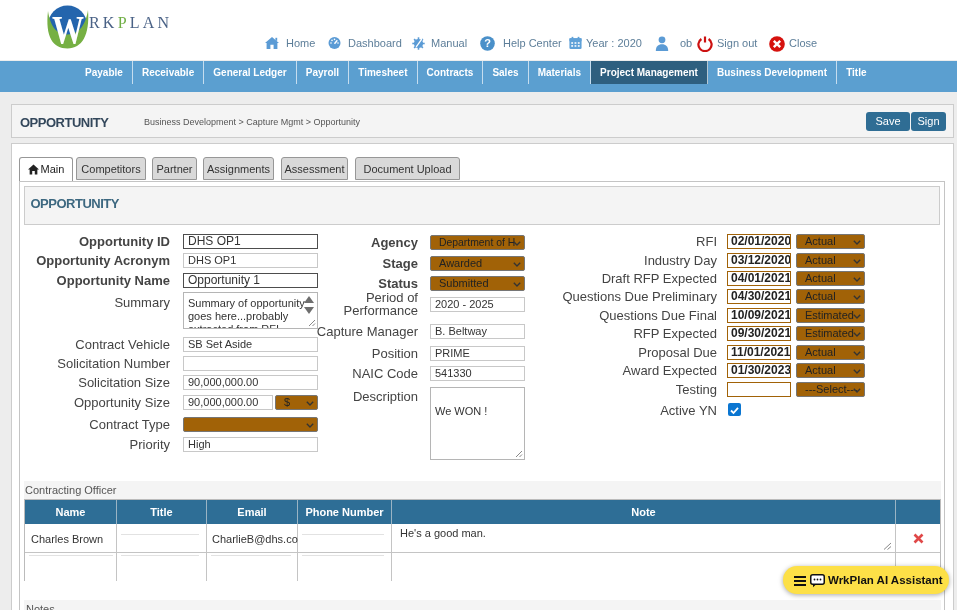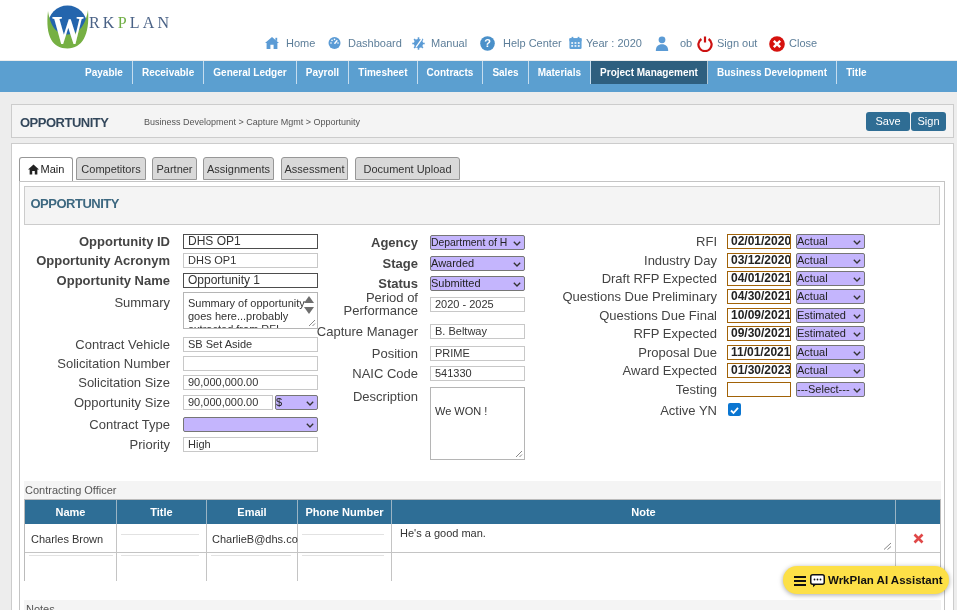--- a/index.html
+++ b/index.html
@@ -36,21 +36,21 @@
 
 #fshead { left:24px; top:186px; width:916px; height:39px; background:#f4f4f4; border:1px solid #ccc; }
 #fshead span { position:absolute; left:5.5px; top:9px; font-size:13px; font-weight:bold; color:#3d6880; letter-spacing:-0.5px; }
 
 
 .lbl { position:absolute; font-size:13px; color:#444; text-align:right; height:15px; line-height:15px; }
 .lbl.b { font-weight:bold; }
 .inp { position:absolute; background:#fff; border:1px solid #c8c8c8; height:15px; line-height:13px; font-size:11px; color:#333; padding-left:4px; overflow:hidden; white-space:nowrap; }
 .inp.dark { border:1px solid #4d4d4d; font-size:12px; }
 .inp.date { border:1px solid #a16207; font-size:12px; padding-left:3px; color:#222;font-weight:bold; }
-.sel { position:absolute; background:#c4b5fd; border:1px solid #767676; border-radius:2px; height:15px; line-height:13px; font-size:11px; color:#222; padding-left:0; overflow:hidden; white-space:nowrap; }
+.sel { position:absolute; background:#a16207; border:1px solid #767676; border-radius:2px; height:15px; line-height:13px; font-size:11px; color:#222; padding-left:8px; overflow:hidden; white-space:nowrap; }
 .sel svg { position:absolute; right:3.5px; top:5px; }
 .ta { position:absolute; background:#fff; border:1px solid #b5b5b5; font-size:11px; color:#333; padding:4px 0 0 4px; line-height:13.2px; overflow:hidden; }
 .grip { position:absolute; right:1px; bottom:1px; }
 
 
 #cohead { left:24px; top:481px; width:917px; height:18px; background:#f4f4f4; }
 #cohead span { position:absolute; left:1px; top:3px; font-size:11px; color:#555; }
 #cotable { left:24px; top:499px; width:917px; height:82px; border:1px solid #bbb; }
 #cotable .hrow { position:absolute; left:0; top:0; width:915px; height:24px; background:#2e6e96; }
 #cotable .hc { position:absolute; top:0; height:24px; line-height:24px; color:#fff; font-size:11px; font-weight:bold; text-align:center; border-right:1px solid #9ab4c4; }

